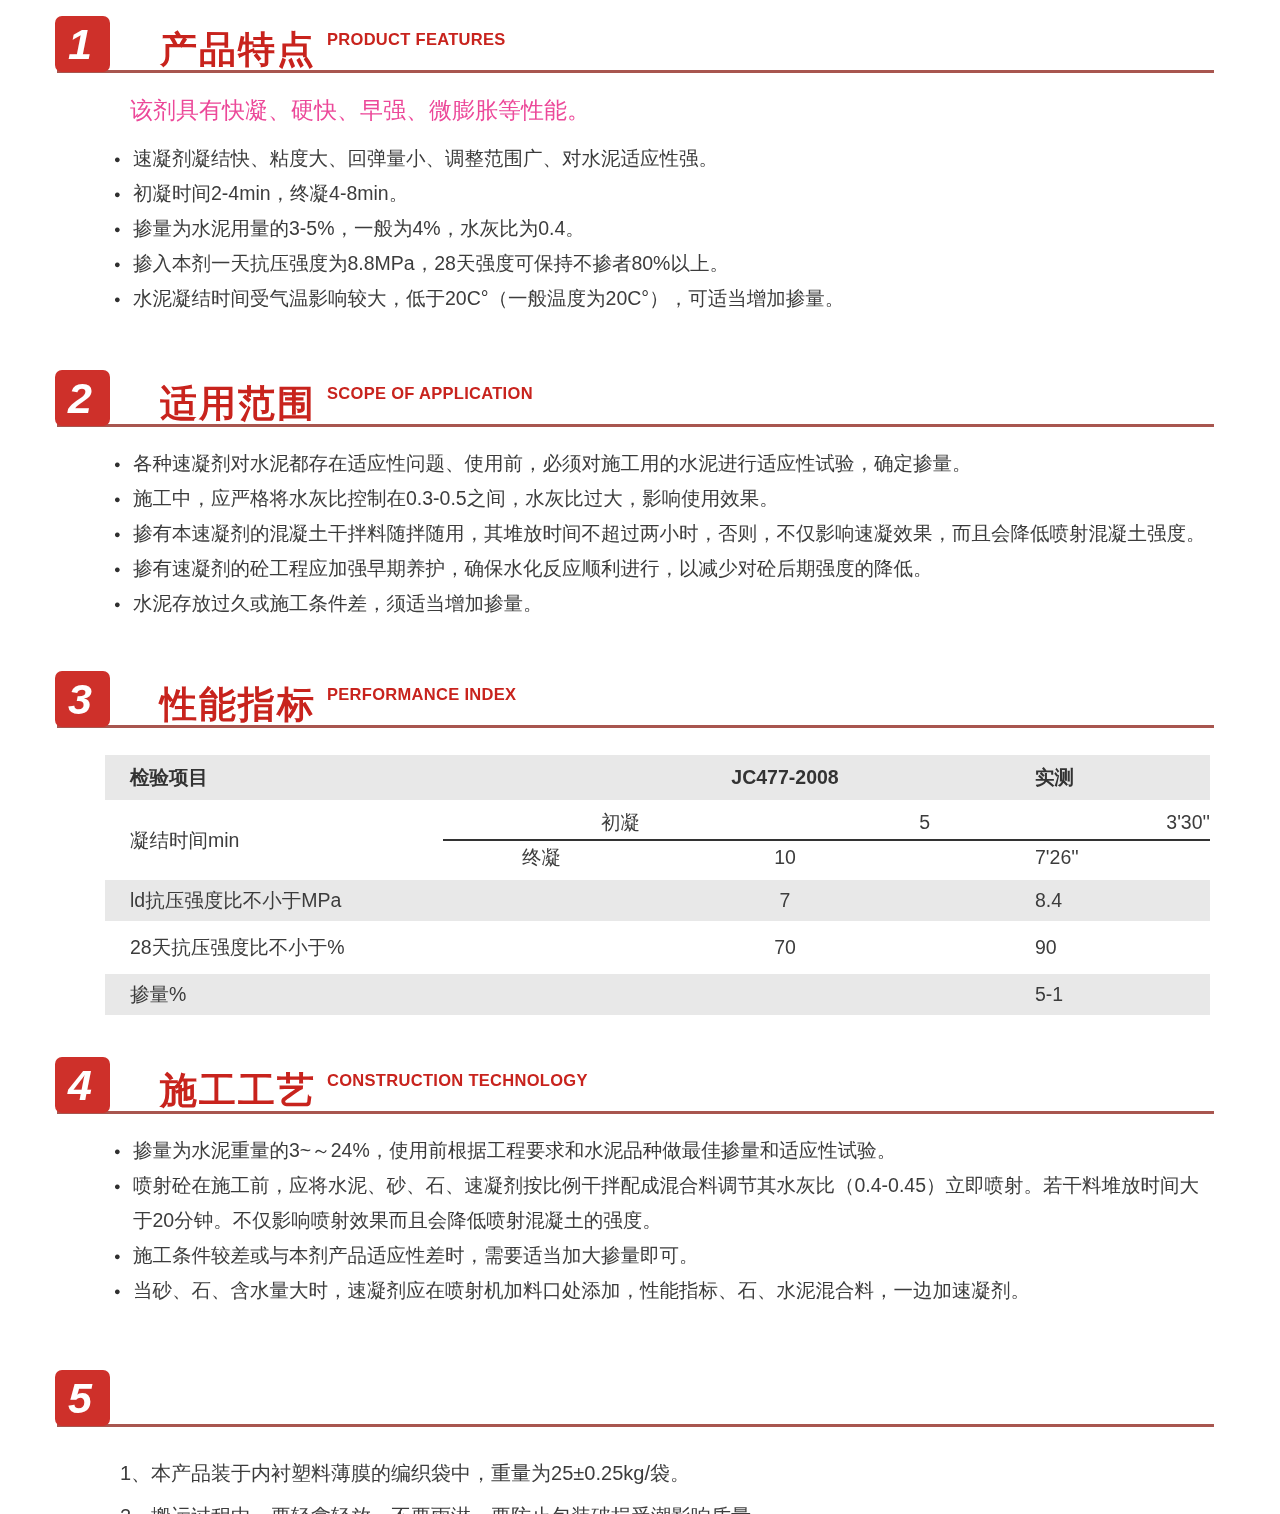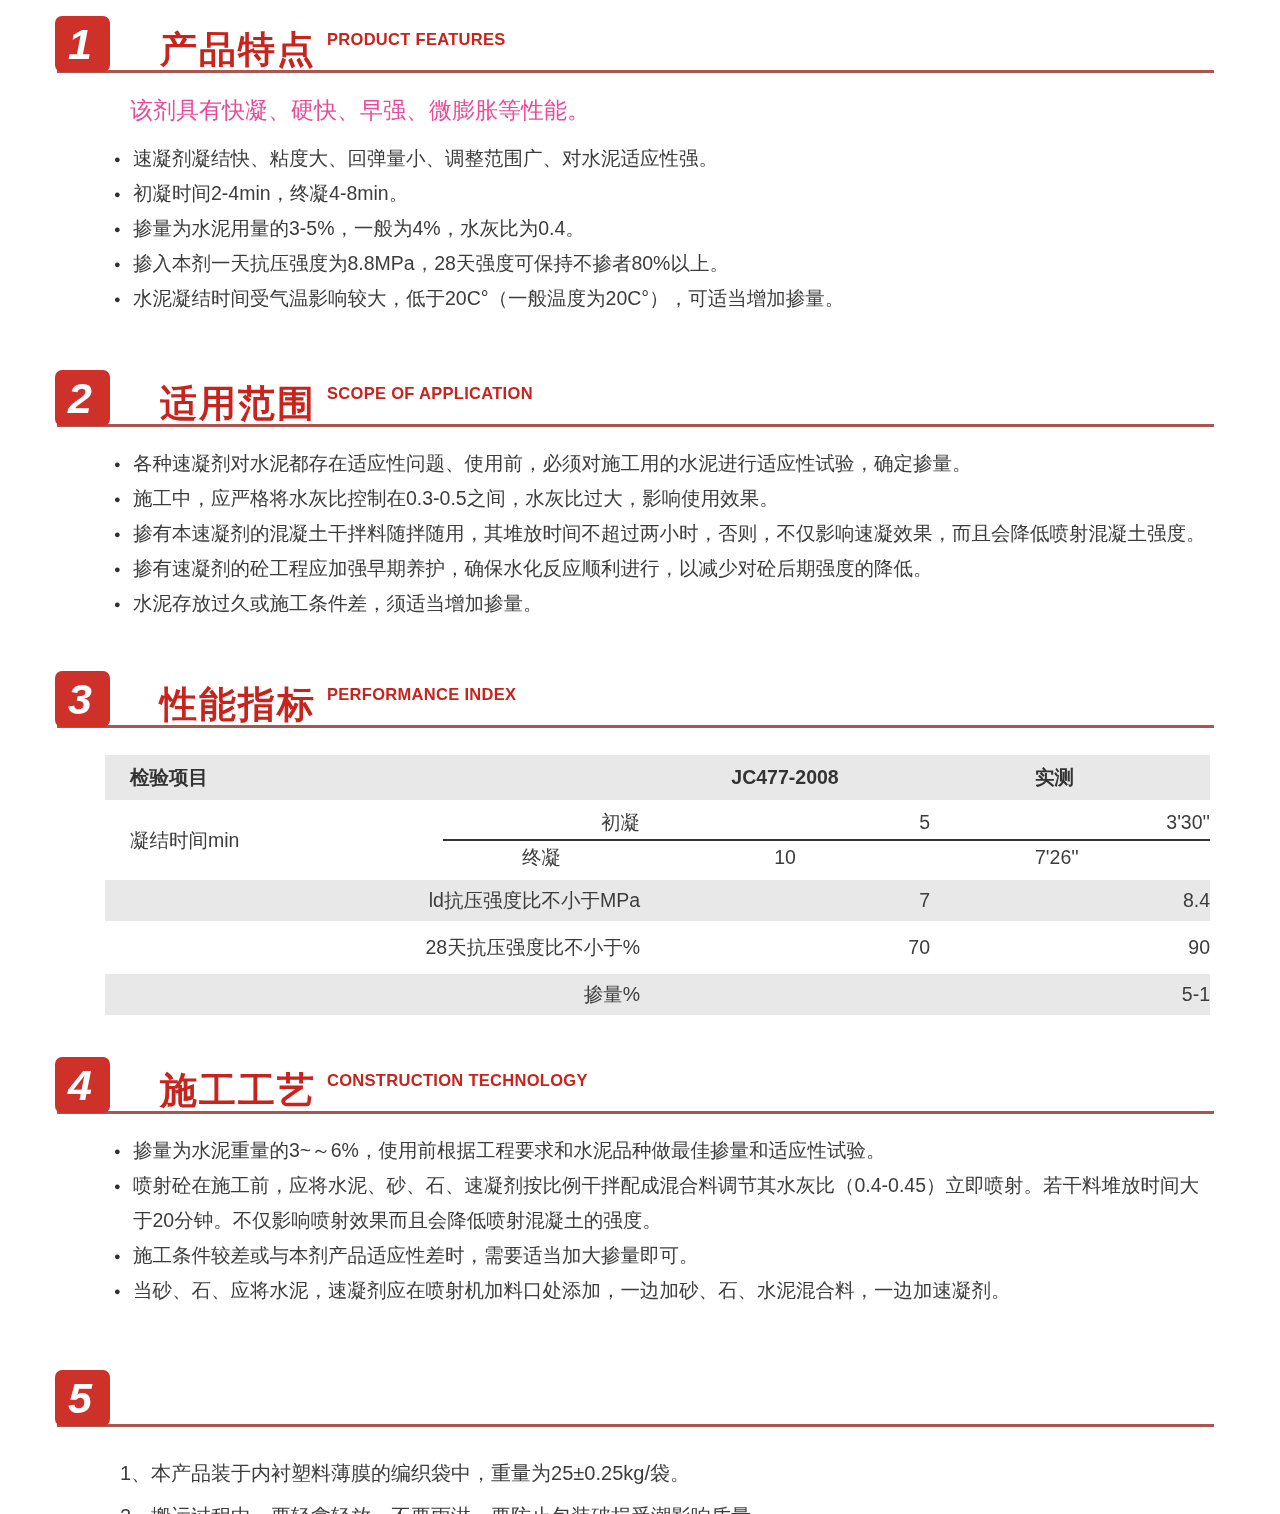--- a/index.html
+++ b/index.html
@@ -52,21 +52,21 @@
   .ptable col.c2{width:197px;}
   .ptable col.c3{width:290px;}
   .ptable col.c4{width:280px;}
   .ptable th,.ptable td{padding:0;font-weight:normal;text-align:left;vertical-align:middle;}
   .ptable thead th{height:45px;font-weight:bold;color:#333;}
   .ptable .gray{background:#e8e8e8;border-radius:12px;}
   .ptable .pl{padding-left:25px;}
   .ptable .cc{text-align:center;}
   .ptable .l4{padding-left:105px;}
   .ptable tr.subrow td{height:33px;}
-  .ptable tr.mainrow td{height:41px;text-align:right;}
+  .ptable tr.mainrow td{height:41px;}
   .ptable td.bline{border-bottom:2px solid #333;text-align:right;}
   .ptable tbody tr.gap td{height:6px;background:#fff;}
 </style>
 </head>
 <body>
 
 <div class="page">
 
   <section class="s1">
     <div class="sec-head">
@@ -183,24 +183,24 @@
       <div class="sec-rule"></div>
       <div class="badge">
         <span>4</span>
       </div>
       <div class="titles">
         <span class="title-zh">施工工艺</span>
         <span class="title-en">CONSTRUCTION TECHNOLOGY</span>
       </div>
     </div>
     <ul class="bullets">
-      <li><span class="dot" style="font-size: 11px; top: 1px;">●</span><span>掺量为水泥重量的3~～6%，使用前根据工程要求和水泥品种做最佳掺量和适应性试验。</span></li>
+      <li><span class="dot" style="font-size: 11px; top: 1px;">●</span><span>掺量为水泥重量的3~～24%，使用前根据工程要求和水泥品种做最佳掺量和适应性试验。</span></li>
       <li><span class="dot" style="font-size: 11px; top: 1px;">●</span><span>喷射砼在施工前，应将水泥、砂、石、速凝剂按比例干拌配成混合料调节其水灰比（0.4-0.45）立即喷射。若干料堆放时间大于20分钟。不仅影响喷射效果而且会降低喷射混凝土的强度。</span></li>
       <li><span class="dot" style="font-size: 11px; top: 1px;">●</span><span>施工条件较差或与本剂产品适应性差时，需要适当加大掺量即可。</span></li>
-      <li><span class="dot" style="font-size: 11px; top: 1px;">●</span><span>当砂、石、应将水泥，速凝剂应在喷射机加料口处添加，一边加砂、石、水泥混合料，一边加速凝剂。</span></li>
+      <li><span class="dot" style="font-size: 11px; top: 1px;">●</span><span>当砂、石、含水量大时，速凝剂应在喷射机加料口处添加，性能指标、石、水泥混合料，一边加速凝剂。</span></li>
     </ul>
   </section>
 
   <section class="s5">
     <div class="sec-head">
       <div class="sec-rule"></div>
       <div class="badge">
         <span>5</span>
       </div>
     </div>

